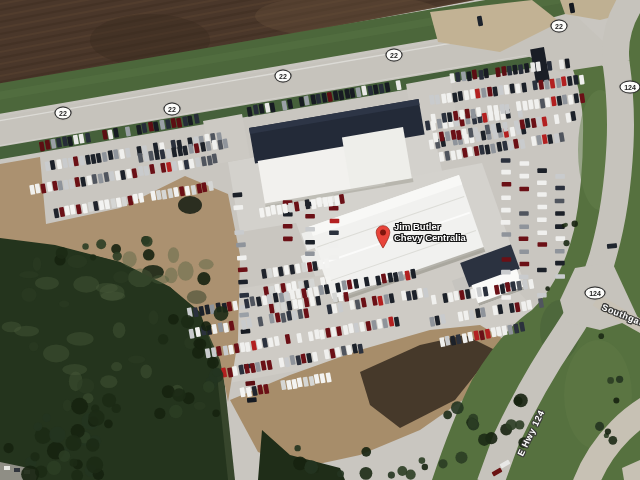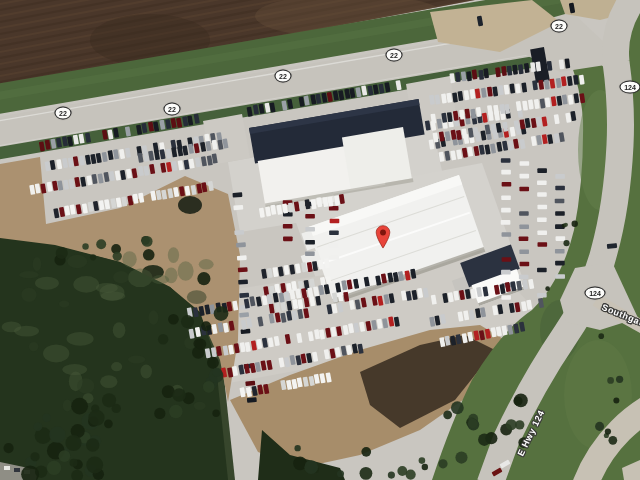--- a/index.html
+++ b/index.html
@@ -928,14 +928,18 @@
 
   <div class="roadlabel" id="lbl-ehwy">E Hwy 124</div>
   <div class="roadlabel" id="lbl-southgate">Southgate</div>
 
   <div id="marker">
     <svg width="16" height="24" viewBox="0 0 24 36">
       <path d="M12 1 C6.1 1 1.8 5.5 1.8 11.2 c0 7.6 10.2 23.4 10.2 23.4 s10.2 -15.8 10.2 -23.4 C22.2 5.5 17.9 1 12 1 Z" fill="#e8443a" stroke="#8e1b0f" stroke-width="1"></path>
       <circle cx="12" cy="11.2" r="4.4" fill="#7e150d"></circle>
     </svg>
   </div>
+  <div id="marker-label">
+    <div>Jim Butler</div>
+    <div>Chevy Centralia</div>
+  </div>
 
 </div>
 
 </body></html>

